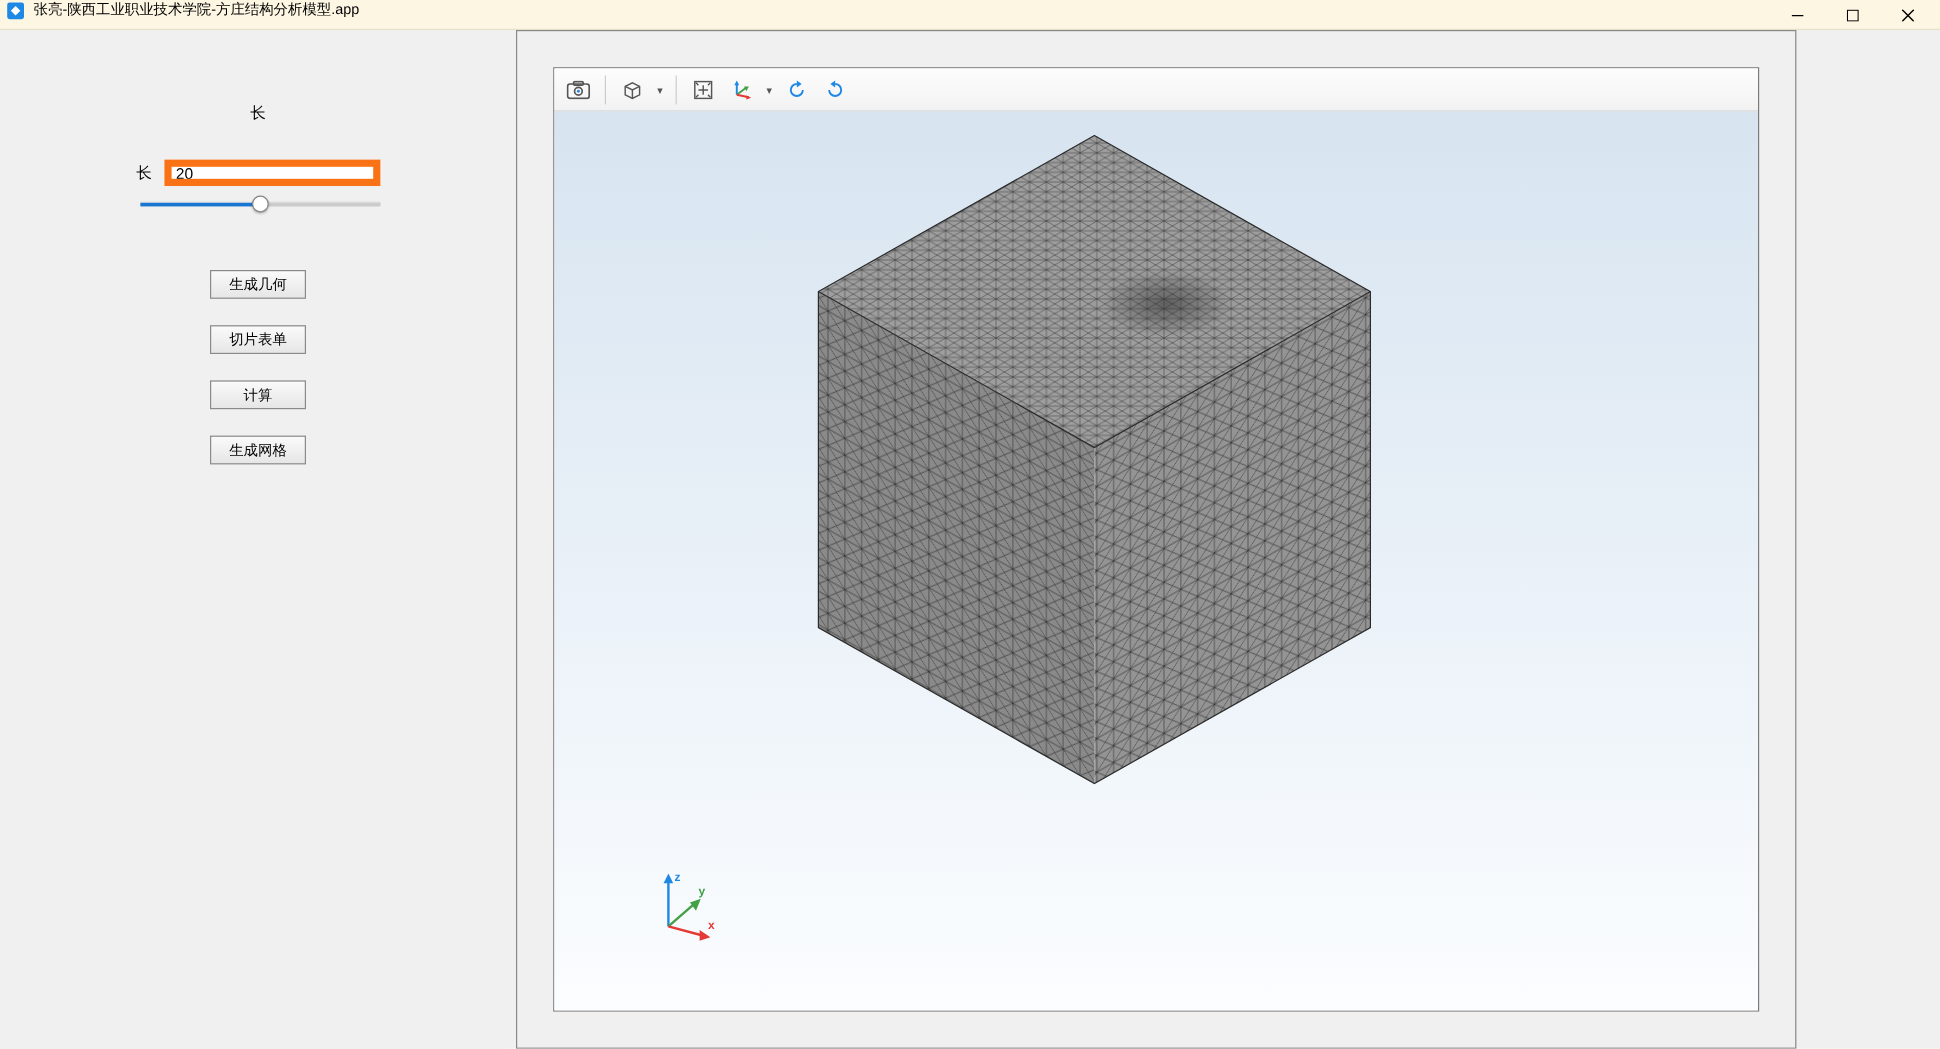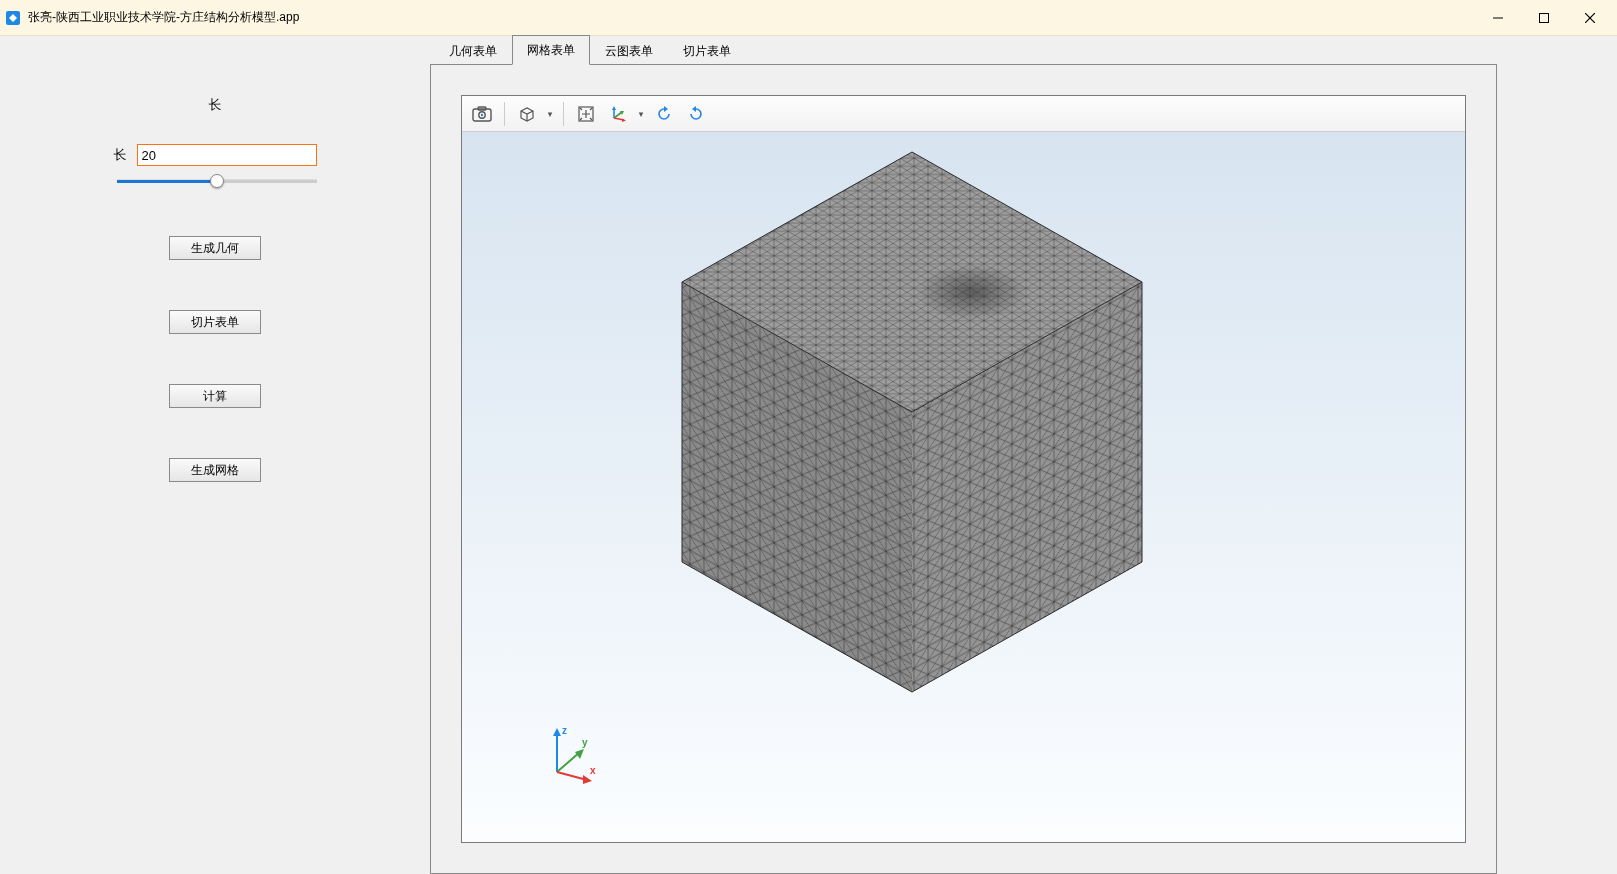--- a/index.html
+++ b/index.html
@@ -1,38 +1,38 @@
 <!DOCTYPE html>
 <html><head>
 <meta charset="utf-8">
 <style>
   * { box-sizing: border-box; }
   html,body { margin:0; padding:0; height:100%; font-family:"Microsoft YaHei","Segoe UI",sans-serif; font-size:12px; color:#000; }
   body { background:#fdf6e3; display:flex; flex-direction:column; height:874px; width:1617px; overflow:hidden; }
 
   
-  .titlebar { height:36px; background:#fdf6e3; display:flex; align-items:center; padding:0 4px; border-bottom:1px solid #e8e0c8; }
+  .titlebar { height:25px; background:#fdf6e3; display:flex; align-items:flex-start; padding:0 4px; border-bottom:1px solid #e8e0c8; }
   .titlebar .app-icon { width:18px; height:18px; margin-right:6px; display:flex; align-items:center; justify-content:center; }
   .titlebar .title-text { flex:0 0 auto; font-size:12px; }
   .titlebar .spacer { flex:1; }
   .win-btn { width:46px; height:26px; display:flex; align-items:center; justify-content:center; }
 
   
   .workarea { flex:1; background:#f0f0f0; display:flex; }
   .left-panel { width:430px; padding:20px 30px; display:flex; flex-direction:column; align-items:center; }
   .section-label { font-size:13px; margin:40px 0 30px 0; align-self:center; }
   .input-row { display:flex; align-items:center; gap:10px; margin-bottom:6px; }
   .input-row label { font-size:13px; }
-  .input-row input[type=text] { width:180px; height:22px; border:1px solid #f97316; padding:0 4px; font-size:13px; }
+  .input-row input[type=text] { width:180px; height:22px; border:6px solid #f97316; padding:0 4px; font-size:13px; }
   .slider-wrap { width:200px; margin-bottom:50px; }
   .slider-wrap input[type=range] { width:100%; }
   input[type=range] { -webkit-appearance:none; height:4px; background:#ddd; outline:none; }
   input[type=range]::-webkit-slider-runnable-track { height:3px; background:linear-gradient(to right,#1976d2 0%,#1976d2 50%,#ccc 50%,#ccc 100%); }
   input[type=range]::-webkit-slider-thumb { -webkit-appearance:none; width:14px; height:14px; border-radius:50%; background:#fff; border:1px solid #888; margin-top:-6px; box-shadow:0 1px 2px rgba(0,0,0,.3); }
-  .action-btn { width:92px; height:24px; margin-bottom:50px; background:linear-gradient(#fafafa,#e6e6e6); border:1px solid #8a8a8a; font-size:12px; cursor:pointer; }
+  .action-btn { width:80px; height:24px; margin-bottom:22px; background:linear-gradient(#fafafa,#e6e6e6); border:1px solid #8a8a8a; font-size:12px; cursor:pointer; }
 
   
   .tabs-col { flex:1; display:flex; flex-direction:column; padding-right:120px; }
   .tabstrip { height:28px; display:flex; align-items:flex-end; padding-left:4px; gap:0; }
   .tab { padding:6px 14px 5px; font-size:12px; border:1px solid transparent; border-bottom:none; cursor:pointer; position:relative; top:1px; }
   .tab.active { background:#f0f0f0; border-color:#888; border-bottom:1px solid #f0f0f0; }
   .tabcontent { flex:1; border:1px solid #888; background:#f0f0f0; padding:30px 30px; display:flex; }
 
   
   .gfx-frame { flex:1; border:1px solid #7a7a7a; background:#fff; display:flex; flex-direction:column; }
@@ -93,26 +93,20 @@
       <input type="range" min="0" max="100" value="50" style="">
     </div>
 
     <button class="action-btn">生成几何</button>
     <button class="action-btn">切片表单</button>
     <button class="action-btn">计算</button>
     <button class="action-btn">生成网格</button>
   </div>
 
   <div class="tabs-col">
-    <div class="tabstrip">
-      <div class="tab">几何表单</div>
-      <div class="tab active">网格表单</div>
-      <div class="tab">云图表单</div>
-      <div class="tab">切片表单</div>
-    </div>
 
     <div class="tabcontent">
       <div class="gfx-frame">
 
         <div class="gfx-toolbar">
           <div class="tb-btn">
             <svg width="20" height="16" viewBox="0 0 20 16">
                 <rect x="1" y="3" width="18" height="12" rx="2" fill="none" stroke="#555" stroke-width="1.4"></rect>
                 <rect x="6" y="1" width="8" height="3" rx="1" fill="none" stroke="#555" stroke-width="1.4"></rect>
                 <circle cx="10" cy="9" r="3.2" fill="none" stroke="#555" stroke-width="1.4"></circle>

